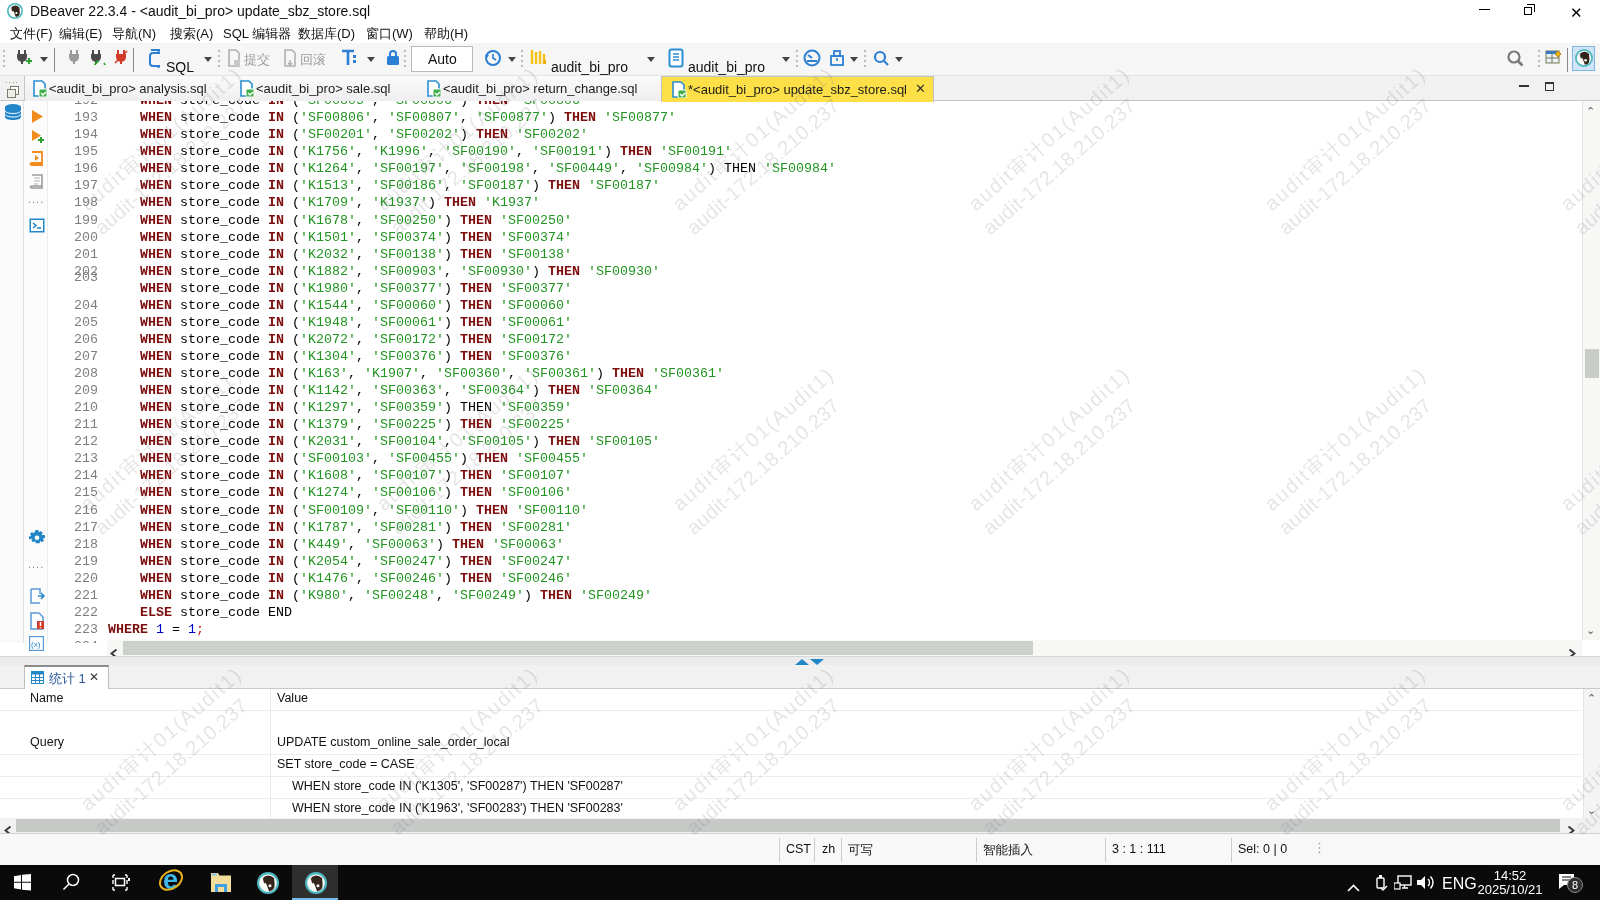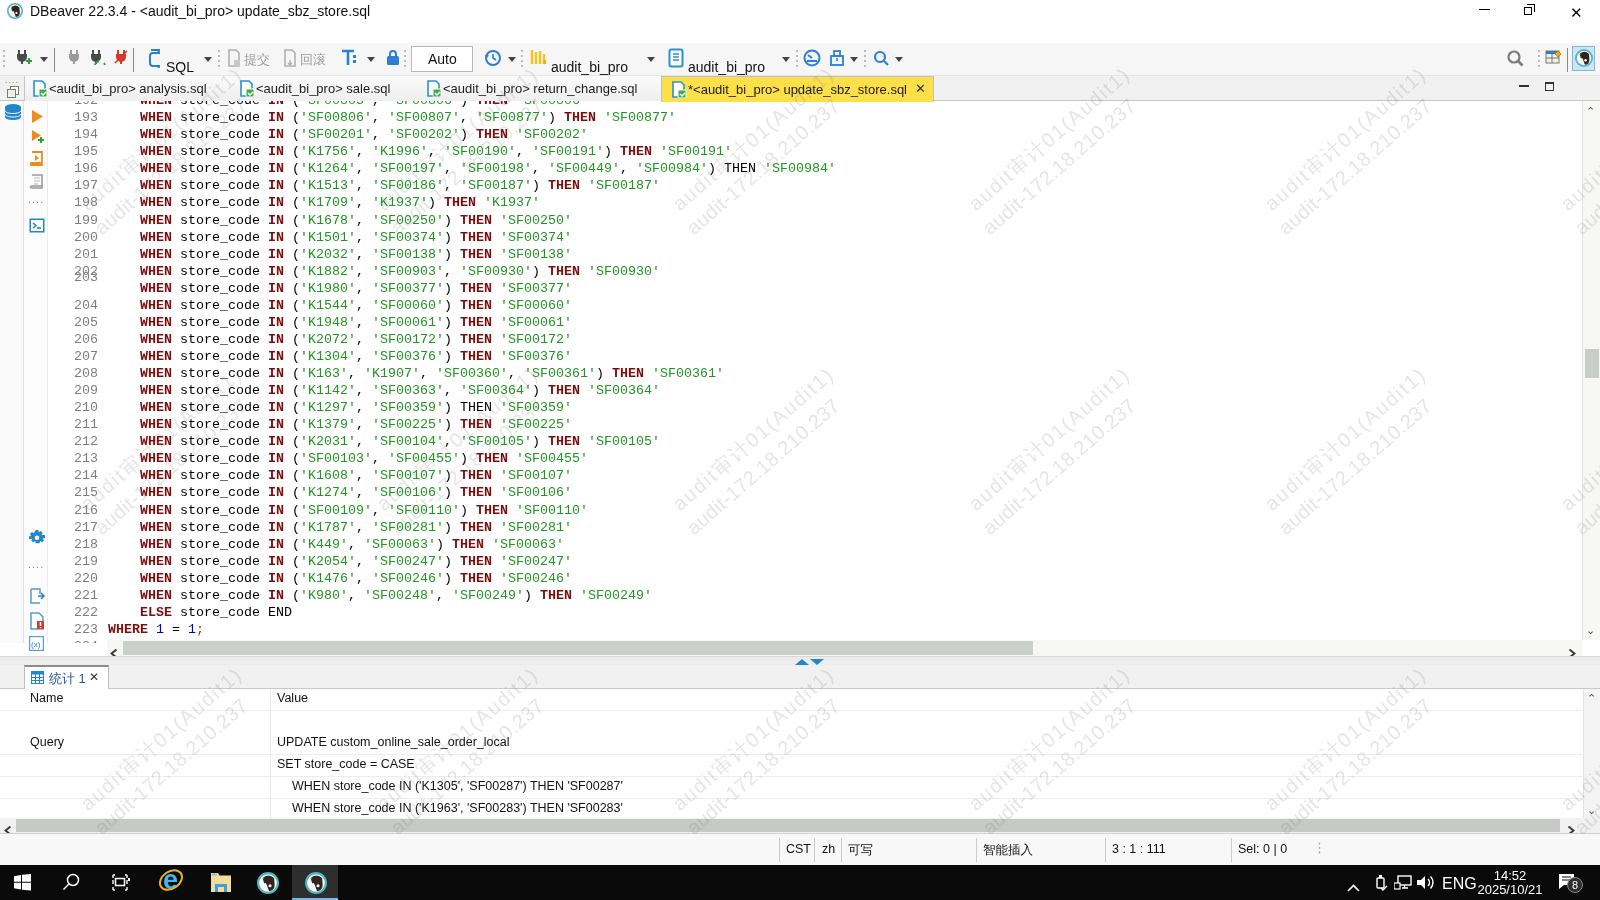--- a/index.html
+++ b/index.html
@@ -72,20 +72,30 @@
           <circle cx="8" cy="8" r="6.4" fill="#fcfcfa"></circle>
           <path d="M4.4 4.0 Q8.8 0.8 12.4 4.4 L12.8 8.8 Q13.2 13.6 8.8 14.0 L7.2 9.6 Z" fill="#33241c"></path>
           <path d="M4.0 4.2 L7.6 7.2 L5.2 8.4 Z" fill="#33241c"></path>
           <circle cx="9.4" cy="10.0" r="1.1" fill="#fff"></circle>
         </svg></div>
 <div class="abs" style="left:30px;top:3px">DBeaver 22.3.4 - &lt;audit_bi_pro&gt; update_sbz_store.sql</div>
 <div class="abs" style="left:1479px;top:9px;width:11px;height:1px;background:#000"></div>
 <div class="abs" style="left:1524px;top:7px;width:8px;height:8px;border:1px solid #000"></div>
 <div class="abs" style="left:1527px;top:4px;width:8px;height:8px;border:1px solid #000;border-left:none;border-bottom:none"></div>
 <div class="abs" style="left:1570px;top:4px;font-size:15px;color:#000">✕</div>
+</div>
+<div id="menu">
+<span style="left:10px">文件(F)</span>
+<span style="left:59px">编辑(E)</span>
+<span style="left:112px">导航(N)</span>
+<span style="left:170px">搜索(A)</span>
+<span style="left:223px">SQL 编辑器</span>
+<span style="left:298px">数据库(D)</span>
+<span style="left:366px">窗口(W)</span>
+<span style="left:424px">帮助(H)</span>
 </div>
 <div id="tbar">
 <div class="tsepd" style="left:3px"></div>
 <div class="abs" style="left:14px;top:6px"><svg width="18" height="18" viewBox="0 0 18 18" style="">
           <path d="M5 1v4M11 1v4" stroke="#4a4a4a" stroke-width="2"></path>
           <path d="M3 5h10v3a5 5 0 0 1-10 0z" fill="#4a4a4a"></path>
           <path d="M8 11v4" stroke="#4a4a4a" stroke-width="2"></path>
           <path d="M12 12h6M15 9v6" stroke="#2ea12e" stroke-width="2"></path>
         </svg></div>
 <div class="darr" style="left:40px;top:14px"></div>

